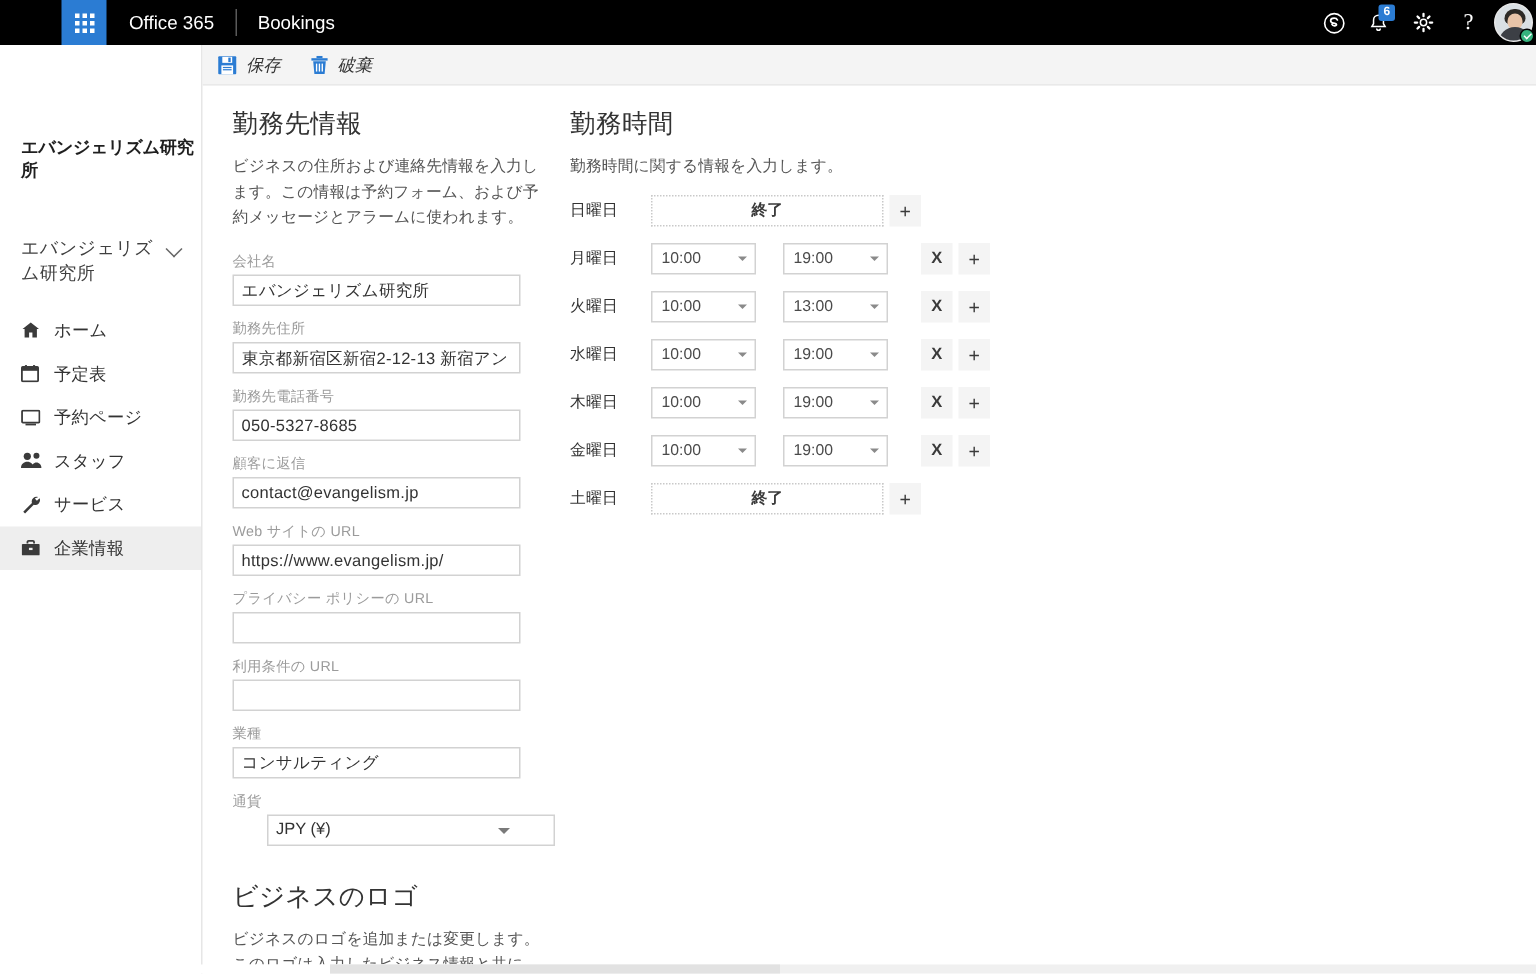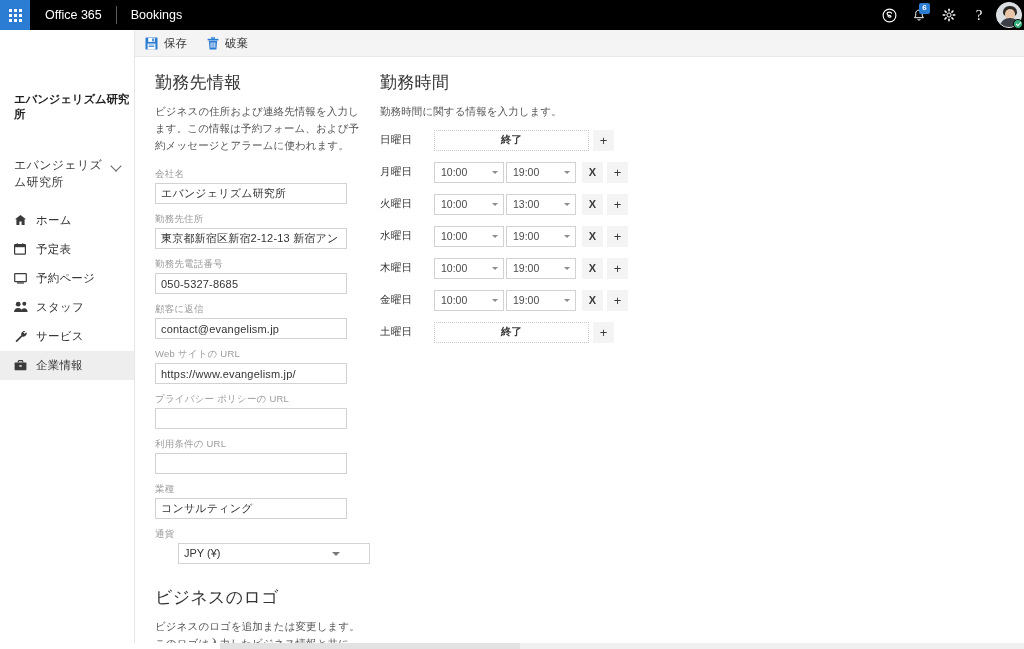--- a/index.html
+++ b/index.html
@@ -12,20 +12,21 @@
     color: #333333;
   }
 
   
   .suite-bar {
     position: absolute; top: 0; left: 0;
     width: 1024px; height: 30px;
     background: #000000;
     display: flex; align-items: center;
     z-index: 40;
+    padding-left: 41px;
   }
   .waffle {
     width: 30px; height: 30px;
     background: #2b7cd3;
     display: flex; align-items: center; justify-content: center;
     cursor: pointer;
   }
   .waffle-grid {
     display: grid;
     grid-template-columns: repeat(3, 3px);
@@ -202,20 +203,21 @@
     padding: 0 10px;
     cursor: pointer;
     color: #333;
   }
   .cmd-btn svg { display: block; }
   .cmd-label {
     font-size: 11.5px;
     margin-left: 6px;
     color: #333333;
     white-space: nowrap;
+    font-style: italic;
   }
   .feedback {
     margin-left: auto;
     display: flex; align-items: center;
     padding: 0 12px 0 8px;
     height: 27px;
     cursor: pointer;
   }
   .feedback-label {
     font-size: 11px;
@@ -335,21 +337,21 @@
     font-size: 10.5px;
     font-weight: bold;
     color: #3a3a3a;
     background: #ffffff;
     cursor: pointer;
   }
   .time-select-wrap {
     position: relative;
     width: 70px;
     height: 21px;
-    margin-right: 2px;
+    margin-right: 18px;
   }
   .time-select {
     width: 70px; height: 21px;
     border: 1px solid #d2d2d2;
     background: #ffffff;
     font-size: 10.5px;
     color: #4a4a4a;
     padding: 0 16px 0 6px;
     line-height: 19px;
     cursor: pointer;

